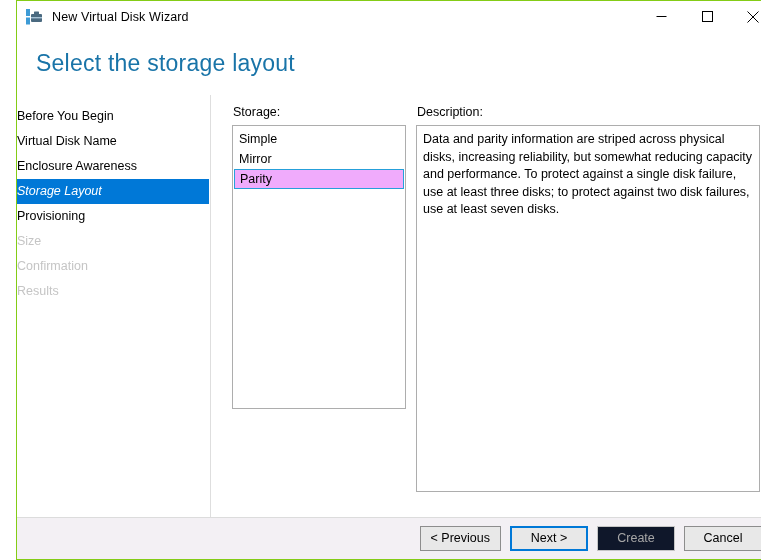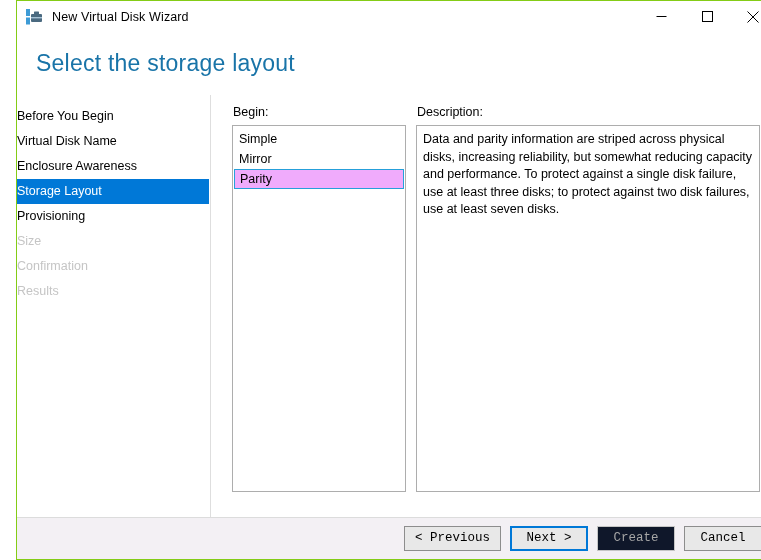--- a/index.html
+++ b/index.html
@@ -110,20 +110,21 @@
     font-size: 12.5px;
     color: #000000;
     margin-right: 1px;
     white-space: nowrap;
     cursor: default;
     box-sizing: border-box;
   }
   .nav-item.selected {
     background: #0078d7;
     color: #ffffff;
+    font-style: italic;
   }
   .nav-item.disabled {
     color: #c5c5c5;
   }
 
   
   .content {
     flex: 1 1 auto;
     position: relative;
     padding: 9px 0 0 21px;
@@ -140,21 +141,21 @@
     font-size: 12.5px;
     color: #000000;
     margin: 0 0 5px 1px;
     line-height: 16px;
   }
 
   
   .listbox {
     border: 1px solid #adadad;
     background: #ffffff;
-    height: 367px;
+    height: 284px;
     box-sizing: border-box;
     padding: 3px 0 0 0;
     overflow: hidden;
   }
   .list-item {
     height: 20px;
     line-height: 20px;
     padding-left: 5px;
     font-size: 12.5px;
     color: #000000;
@@ -195,21 +196,21 @@
     align-items: center;
     justify-content: flex-end;
     padding-right: 14px;
     box-sizing: border-box;
   }
   .btn {
     height: 25px;
     min-width: 78px;
     padding: 0 10px;
     margin-left: 9px;
-    font-family: Liberation Mono, monospace;
+    font-family: Liberation Sans, sans-serif;
     font-size: 12.5px;
     color: #000000;
     background: #e8e8e8;
     border: 1px solid #8d8d8d;
     border-radius: 0;
     cursor: default;
     line-height: 23px;
     box-sizing: border-box;
   }
   .btn.default {
@@ -273,21 +274,21 @@
       <div class="nav-item">Provisioning</div>
       <div class="nav-item disabled">Size</div>
       <div class="nav-item disabled">Confirmation</div>
       <div class="nav-item disabled">Results</div>
     </div>
 
     <div class="content">
       <div class="panels">
 
         <div class="panel-layout">
-          <div class="field-label">Begin:</div>
+          <div class="field-label">Storage:</div>
           <div class="listbox">
             <div class="list-item">Simple</div>
             <div class="list-item">Mirror</div>
             <div class="list-item selected">Parity</div>
           </div>
         </div>
 
         <div class="panel-desc">
           <div class="field-label">Description:</div>
           <div class="descbox">

